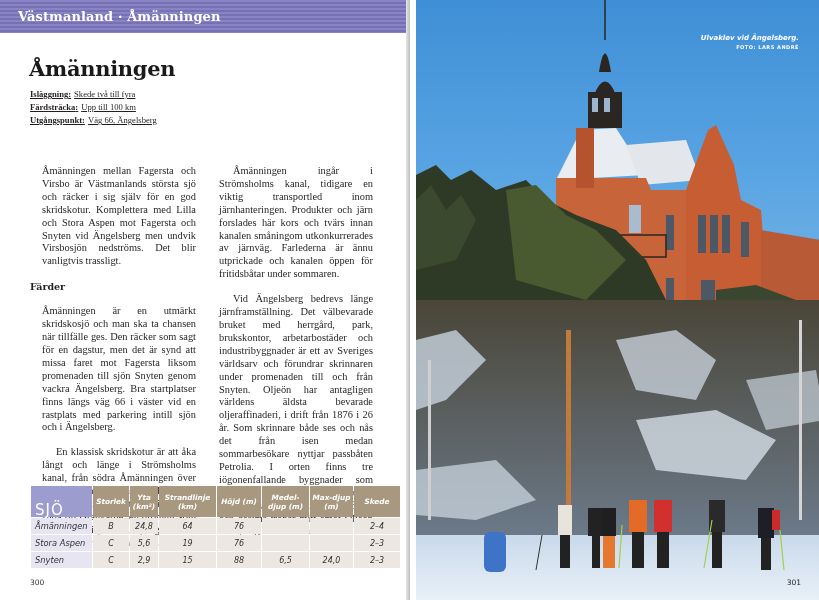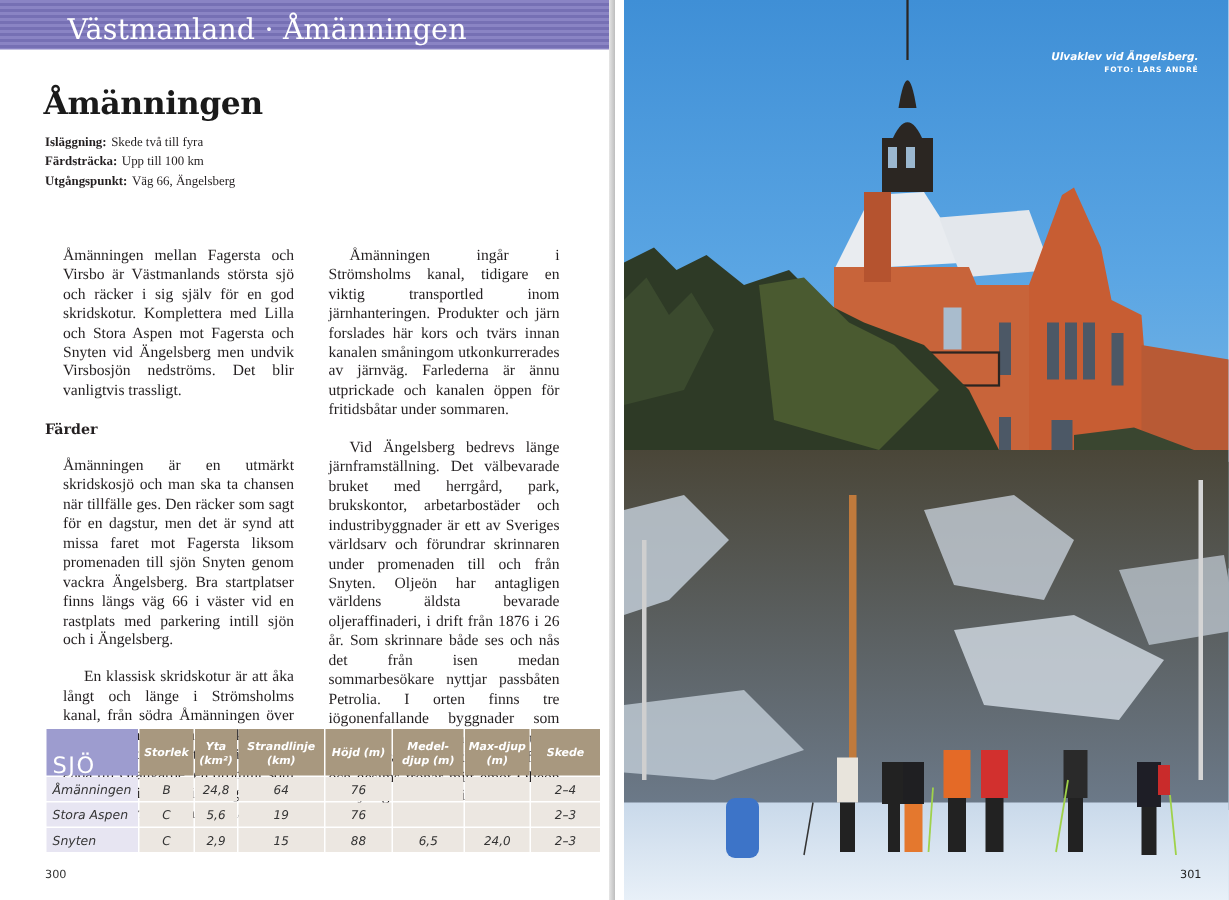--- a/index.html
+++ b/index.html
@@ -8,30 +8,30 @@
 
   
   .left-page { position: absolute; left: 0; top: 0; width: 408px; height: 600px; background: #ffffff; }
   .gutter { position: absolute; left: 406px; top: 0; width: 4px; height: 600px; background: linear-gradient(90deg,#e6e6e6,#bdbdbd); }
 
   .header-band {
     position: absolute; left: 0; top: 0; width: 408px; height: 33px;
     background: repeating-linear-gradient(180deg,#8a84c4 0px,#8a84c4 2px,#7670b4 2px,#7670b4 4px);
   }
   .header-title {
-    position: absolute; left: 45px; top: 9px;
-    font-family: "DejaVu Serif", serif; font-weight: normal; font-size: 19px; color: #ffffff; letter-spacing: 0.1px;
+    position: absolute; left: 18px; top: 9px;
+    font-family: "DejaVu Serif", serif; font-weight: bold; font-size: 13px; color: #ffffff; letter-spacing: 0.1px;
   }
 
   .page-title {
     position: absolute; left: 29px; top: 56px;
     font-family: "DejaVu Serif", serif; font-weight: bold; font-size: 21px; color: #1a1a1a; letter-spacing: -0.3px;
   }
 
-  .facts { position: absolute; left: 30px; top: 88px; width: 370px; }
+  .facts { position: absolute; left: 30px; top: 88px; width: 370px; text-decoration: underline; }
   .fact { font-size: 8.6px; line-height: 13px; white-space: nowrap; font-family: "Liberation Serif", serif; }
   .fact .k { font-weight: bold; }
   .fact .k::after { content: ":"; }
   .fact .v { margin-left: 3px; }
 
   .col { position: absolute; top: 153px; width: 178px; font-family: "Liberation Serif", serif; font-size: 10.4px; line-height: 12.9px; text-align: justify; hyphens: manual; }
   .col1 { left: 30px; }
   .col2 { left: 207px; }
   .col p { margin: 12px; }
   .col p.ind { text-indent: 14px; }

